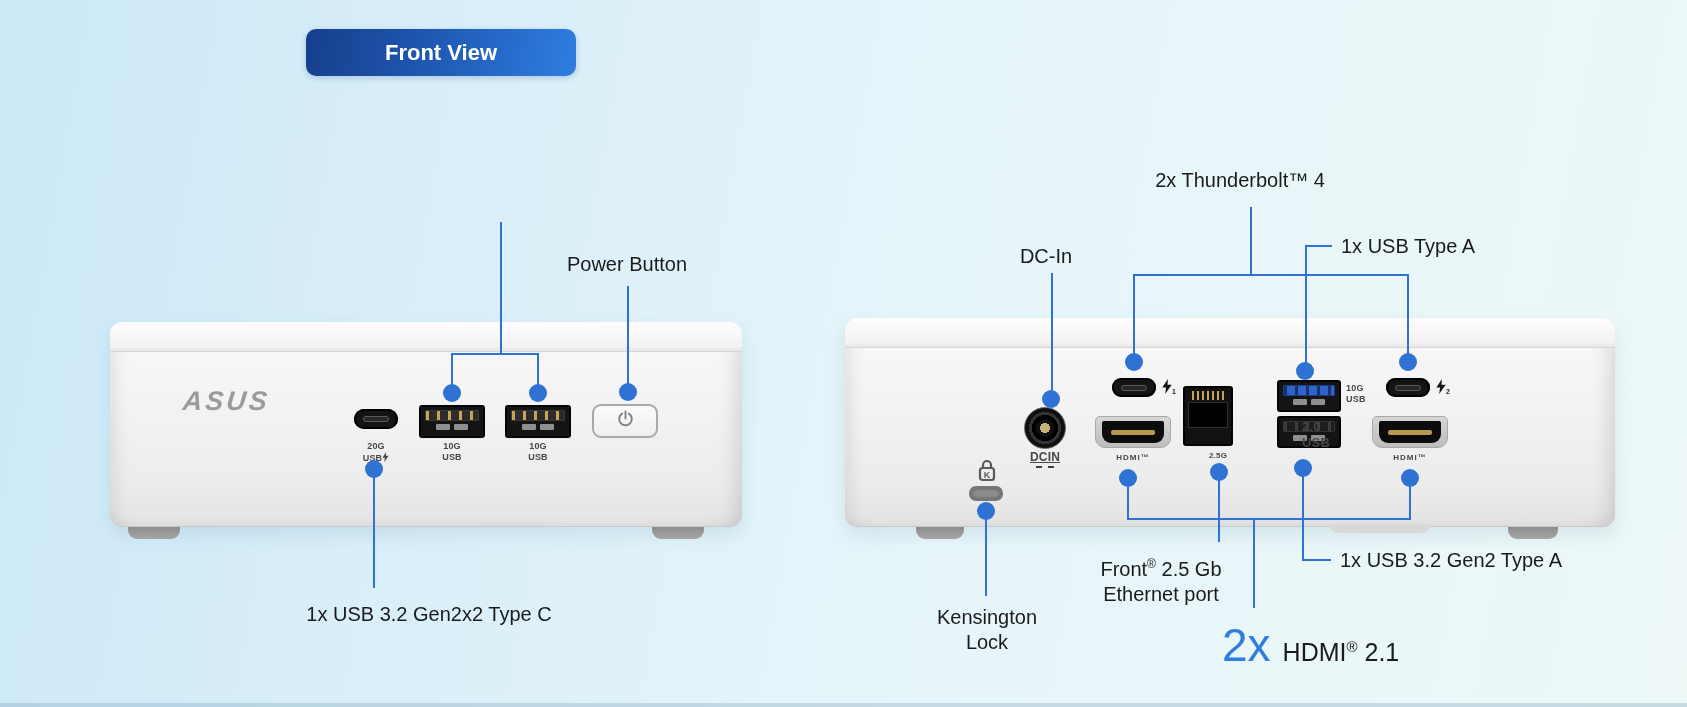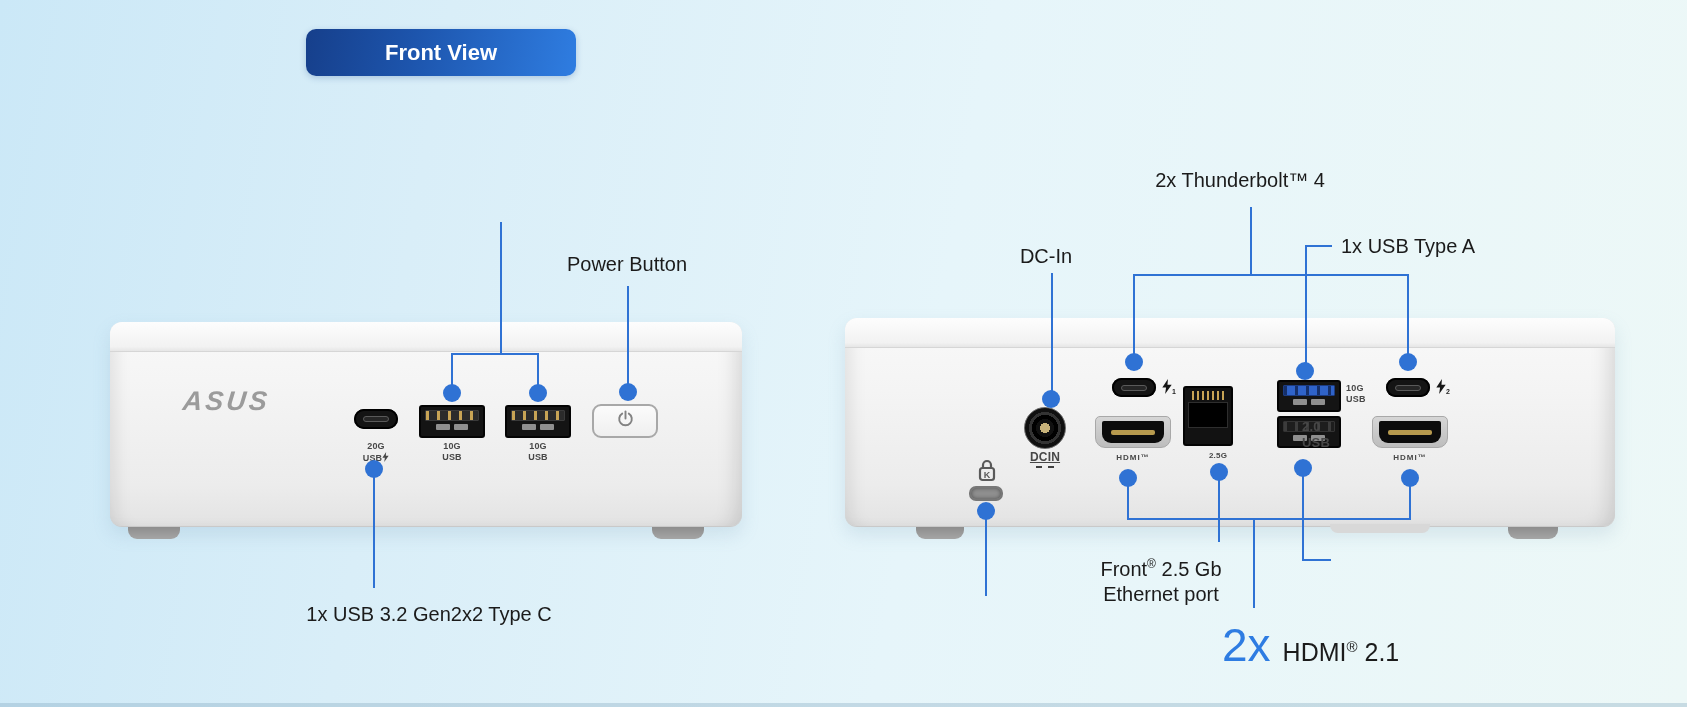--- a/index.html
+++ b/index.html
@@ -274,24 +274,29 @@
       <circle cx="1303" cy="468" r="9"></circle>
     </g>
   </svg>
 
   <div class="callout-label" style="left:557px; top:252px; width:140px;">Power Button</div>
   <div class="callout-label" style="left:294px; top:602px; width:270px;">1x USB 3.2 Gen2x2 Type C</div>
 
   <div class="callout-label" style="left:1110px; top:168px; width:260px;">2x Thunderbolt™ 4</div>
   <div class="callout-label nowrap" style="left:1341px; top:234px;">1x USB Type A</div>
   <div class="callout-label" style="left:986px; top:244px; width:120px;">DC-In</div>
+  <div class="callout-label" style="left:912px; top:605px; width:150px;">
+    <div>Kensington</div>
+    <div>Lock</div>
+  </div>
   <div class="callout-label" style="left:1072px; top:557px; width:178px;">
     <div><span>Front</span><sup>®</sup><span> 2.5 Gb</span></div>
     <div>Ethernet port</div>
   </div>
+  <div class="callout-label nowrap" style="left:1340px; top:548px;">1x USB 3.2 Gen2 Type A</div>
 
   <div class="hdmi-big" style="left:1222px; top:618px;">
     <span class="count">2x</span>
     <span class="rest"><span>HDMI</span><sup>®</sup><span> 2.1</span></span>
   </div>
 
   <div class="bottom-edge"></div>
 </div>
 
 </body></html>

